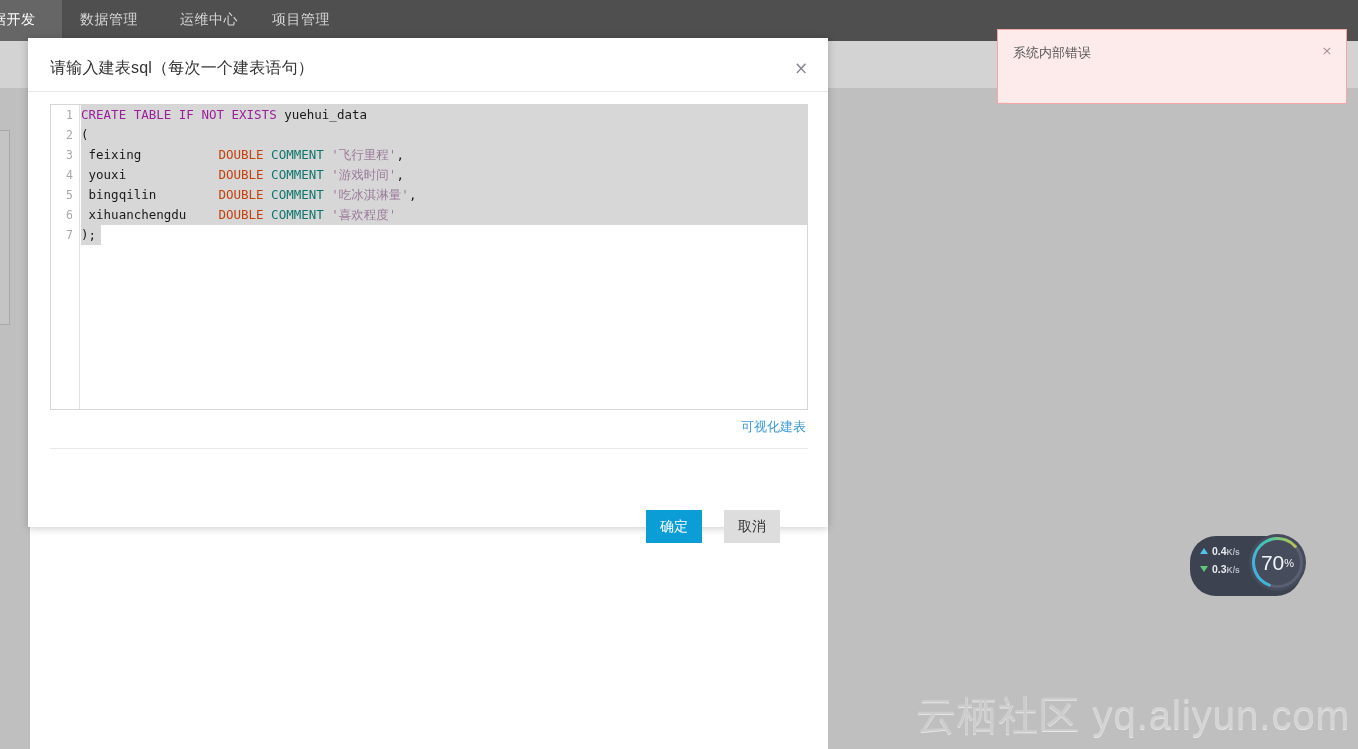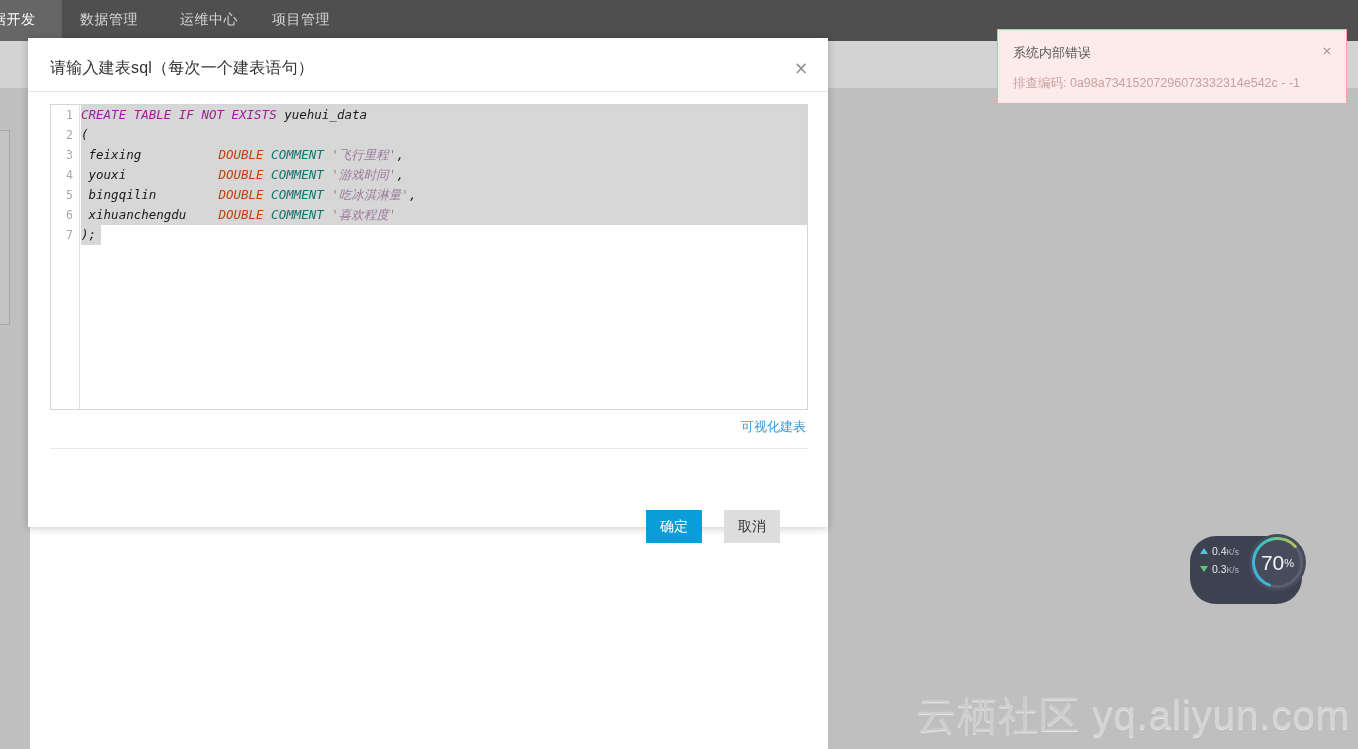--- a/index.html
+++ b/index.html
@@ -151,21 +151,20 @@
     right: 0; bottom: 0;
     padding: 0;
   }
   .code-line {
     height: 20px;
     line-height: 20px;
     font-family: "DejaVu Sans Mono", "Liberation Mono", monospace;
     font-size: 12.5px;
     white-space: pre;
     color: #1a1a1a;
-    font-style: italic;
   }
   .sel-bg {
     position: absolute;
     left: 30px; top: 0;
     width: 742px; height: 120px;
     background: #d7d7d7;
   }
   .sel-bg2 {
     position: absolute;
     left: 30px; top: 120px;
@@ -252,24 +251,25 @@
     left: 15px; top: 45px;
     font-size: 12.5px;
     color: #c9a1a1;
     white-space: nowrap;
   }
 
   
   .netwidget {
     position: absolute;
     left: 1190px; top: 536px;
-    width: 112px; height: 68px;
+    width: 112px; height: 60px;
     background: #3c4250;
     border-radius: 26px;
     z-index: 70;
+    font-weight: bold;
   }
   .net-row {
     position: absolute;
     left: 10px;
     font-size: 10.5px;
     color: #e9eaef;
     white-space: nowrap;
     font-family: "Liberation Sans", sans-serif;
   }
   .net-row.up { top: 9px; }
@@ -383,21 +383,20 @@
 
     <div class="modal-footer">
       <button class="btn btn-primary">确定</button>
       <button class="btn btn-default">取消</button>
     </div>
   </div>
 
   <div class="toast">
     <div class="toast-title">系统内部错误</div>
     <div class="toast-close">×</div>
-    <div class="toast-body">排查编码: 0a98a73415207296073332314e542c - -1</div>
   </div>
 
   <div class="netwidget">
     <div class="net-row up">
       <span class="arrow up"></span><span>0.4</span><span class="net-unit">K/s</span>
     </div>
     <div class="net-row down">
       <span class="arrow down"></span><span>0.3</span><span class="net-unit">K/s</span>
     </div>
   </div>

